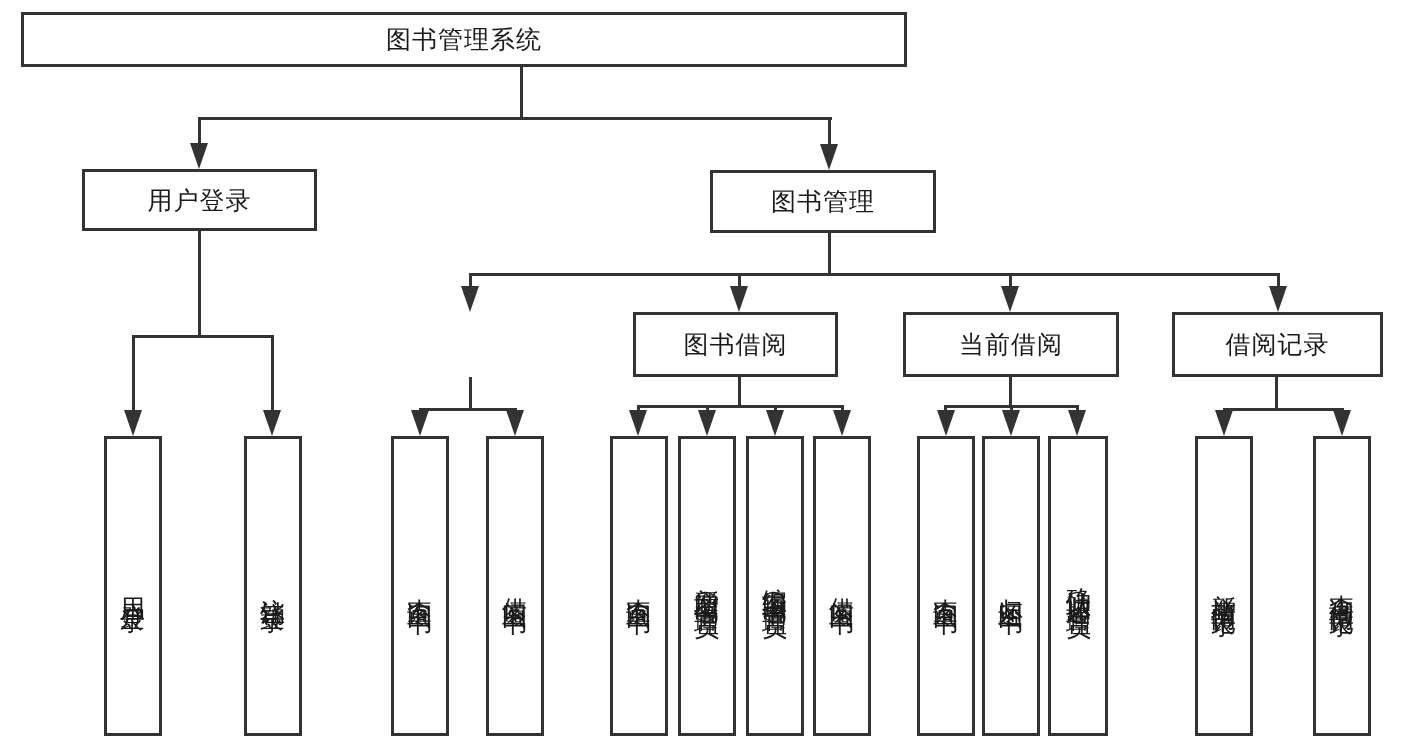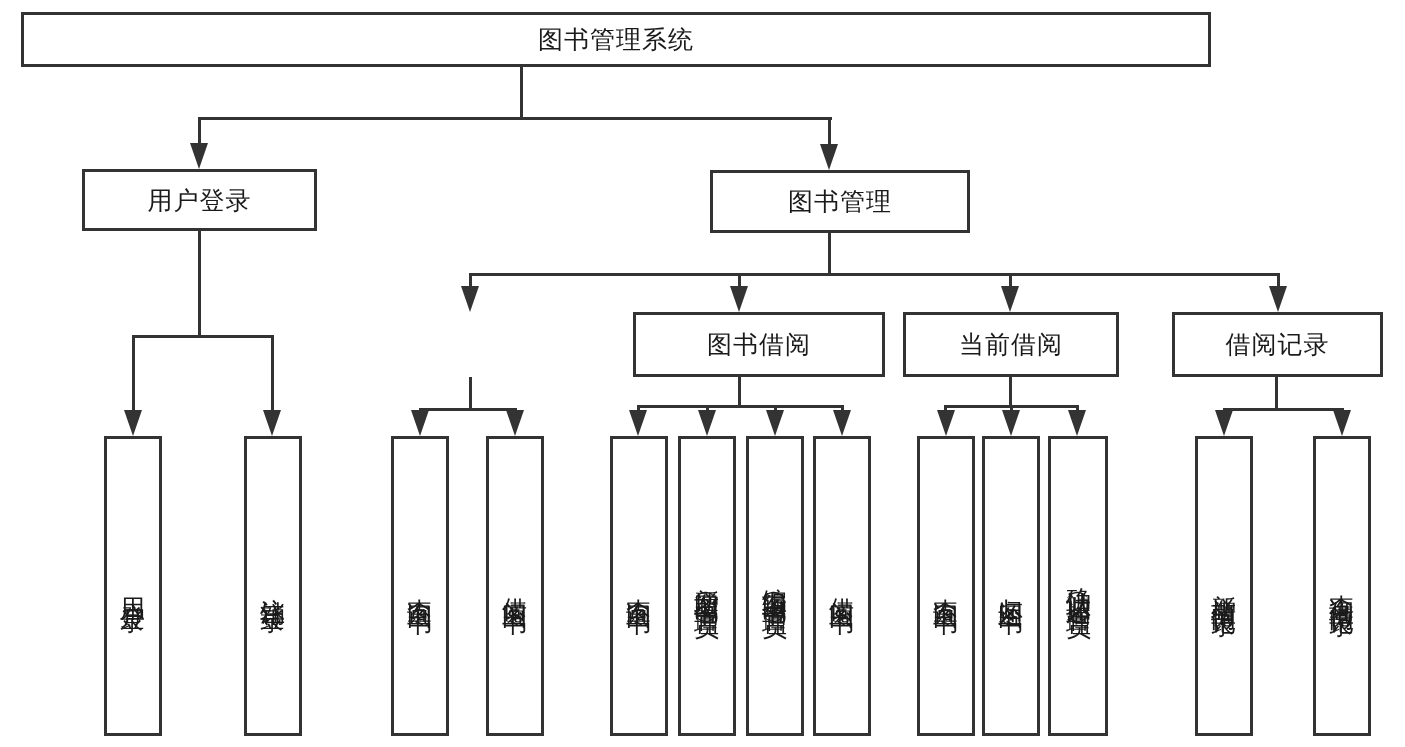--- a/index.html
+++ b/index.html
@@ -60,28 +60,28 @@
     letter-spacing: 1px;
     z-index: 10;
     white-space: nowrap;
   }
 </style>
 </head>
 <body>
 
 <div id="canvas">
 
-  <div class="hbox" style="left:21px; top:12px; width:1190px; height:55px;">图书管理系统</div>
+  <div class="hbox" style="left:21px; top:12px; width:886px; height:55px;">图书管理系统</div>
 
   <div class="hbox" style="left:82px; top:169px; width:235px; height:62px;">用户登录</div>
 
-  <div class="hbox" style="left:710px; top:170px; width:260px; height:63px;">图书管理</div>
+  <div class="hbox" style="left:710px; top:170px; width:226px; height:63px;">图书管理</div>
 
 
-  <div class="hbox" style="left:633px; top:312px; width:252px; height:65px;">图书借阅</div>
+  <div class="hbox" style="left:633px; top:312px; width:205px; height:65px;">图书借阅</div>
 
   <div class="hbox" style="left:903px; top:312px; width:216px; height:65px;">当前借阅</div>
 
   <div class="hbox" style="left:1172px; top:312px; width:211px; height:65px;">借阅记录</div>
 
   <div class="leaf" style="left:104px;">用户登录</div>
   <div class="leaf" style="left:244px;">注销登录</div>
   <div class="leaf" style="left:391px;">查询图书</div>
   <div class="leaf" style="left:486px;">借阅图书</div>
   <div class="leaf" style="left:610px;">查询图书</div>

